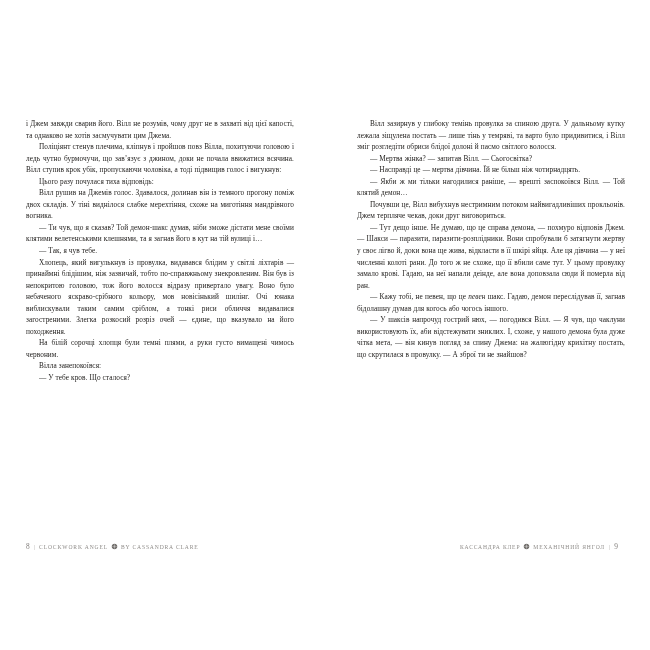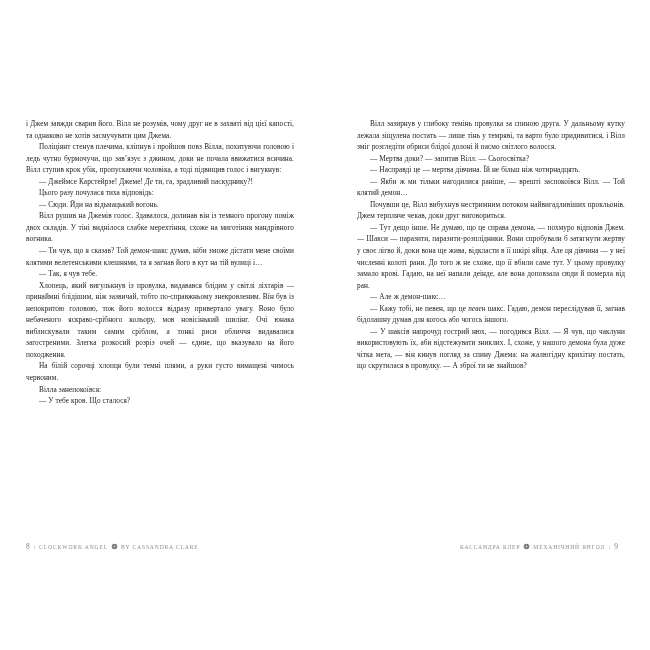--- a/index.html
+++ b/index.html
@@ -119,23 +119,21 @@
 <body>
 
 <div id="spread">
 
   <div id="gutter"></div>
 
   <div class="page" id="page-left">
     <div class="page-body" id="left-body">
         <p class="para noindent"><span>і Джем завжди сварив його. Вілл не розумів, чому друг не в захваті від цієї капості, та однаково не хотів засмучувати цим Джема.</span></p>
         <p class="para"><span>Поліціянт стенув плечима, кліпнув і пройшов повз Вілла, похитуючи головою і ледь чутно бурмочучи, що зав’язує з джином, доки не почала ввижатися всячина. Вілл ступив крок убік, пропускаючи чоловіка, а тоді підвищив голос і вигукнув:</span></p>
-        <p class="para"><span>— Джеймсе Карстейрзе! Джеме! </span><em>Де</em><span> ти, га, зрадливий паскуднику?!</span></p>
         <p class="para"><span>Цього разу почулася тиха відповідь:</span></p>
-        <p class="para"><span>— Сюди. Йди на відьмацький вогонь.</span></p>
         <p class="para"><span>Вілл рушив на Джемів голос. Здавалося, долинав він із темного прогону поміж двох складів. У тіні виднілося слабке мерехтіння, схоже на миготіння мандрівного вогника.</span></p>
         <p class="para"><span>— Ти чув, що я сказав? Той демон-шакс думав, ніби зможе дістати мене своїми клятими велетенськими клешнями, та я загнав його в кут на тій вулиці і…</span></p>
         <p class="para"><span>— Так, я чув тебе.</span></p>
         <p class="para"><span>Хлопець, який вигулькнув із провулка, видавався блідим у світлі ліхтарів — принаймні блідішим, ніж зазвичай, тобто по-справжньому знекровленим. Він був із непокритою головою, тож його волосся відразу привертало увагу. Воно було небаченого яскраво-срібного кольору, мов новісінький шилінг. Очі юнака виблискували таким самим сріблом, а тонкі риси обличчя видавалися загостреними. Злегка розкосий розріз очей — єдине, що вказувало на його походження.</span></p>
         <p class="para"><span>На білій сорочці хлопця були темні плями, а руки густо вимащені чимось червоним.</span></p>
         <p class="para"><span>Вілла занепокоївся:</span></p>
         <p class="para"><span>— У тебе кров. Що сталося?</span></p>
       </div>
 
     <div class="footer">
@@ -165,26 +163,25 @@
           </g>
         </svg>
       </span>
       <span class="footer-text">BY CASSANDRA CLARE</span>
     </div>
   </div>
 
   <div class="page" id="page-right">
     <div class="page-body" id="right-body">
         <p class="para"><span>Вілл зазирнув у глибоку темінь провулка за спиною друга. У дальньому кутку лежала зіщулена постать — лише тінь у темряві, та варто було придивитися, і Вілл зміг розгледіти обриси блідої долоні й пасмо світлого волосся.</span></p>
-        <p class="para"><span>— Мертва доки? — запитав Вілл. — Сьогосвітка?</span></p>
+        <p class="para"><span>— Мертва жінка? — запитав Вілл. — Сьогосвітка?</span></p>
         <p class="para"><span>— Насправді це — мертва дівчина. Їй не більш ніж чотирнадцять.</span></p>
         <p class="para"><span>— Якби ж ми тільки нагодилися раніше, — врешті заспокоївся Вілл. — Той клятий демон…</span></p>
         <p class="para"><span>Почувши це, Вілл вибухнув нестримним потоком найвигадливіших прокльонів. Джем терпляче чекав, доки друг виговориться.</span></p>
         <p class="para"><span>— Тут дещо інше. Не думаю, що це справа демона, — похмуро відповів Джем. — Шакси — паразити, паразити-розплідники. Вони спробували б затягнути жертву у своє лігво й, доки вона ще жива, відкласти в її шкірі яйця. Але ця дівчина — у неї численні колоті рани. До того ж не схоже, що її вбили саме тут. У цьому провулку замало крові. Гадаю, на неї напали деінде, але вона доповзала сюди й померла від ран.</span></p>
-        <p class="para"><span>— Але ж демон-шакс…</span></p>
         <p class="para"><span>— Кажу тобі, не певен, що це </span><em>певен</em><span> шакс. Гадаю, демон переслідував її, загнав бідолашну думав для когось або чогось іншого.</span></p>
         <p class="para"><span>— У шаксів напрочуд гострий нюх, — погодився Вілл. — Я чув, що чаклуни використовують їх, аби відстежувати зниклих. І, схоже, у нашого демона була дуже чітка мета, — він кинув погляд за спину Джема: на жалюгідну крихітну постать, що скрутилася в провулку. — А зброї ти не знайшов?</span></p>
       </div>
 
     <div class="footer">
       <span class="footer-text">КАССАНДРА КЛЕР</span>
       <span class="gear-icon">
         <svg viewBox="0 0 24 24" width="7" height="7" aria-hidden="true">
           <g fill="#6f6c69">
             <circle cx="12" cy="12" r="9.4"></circle>

